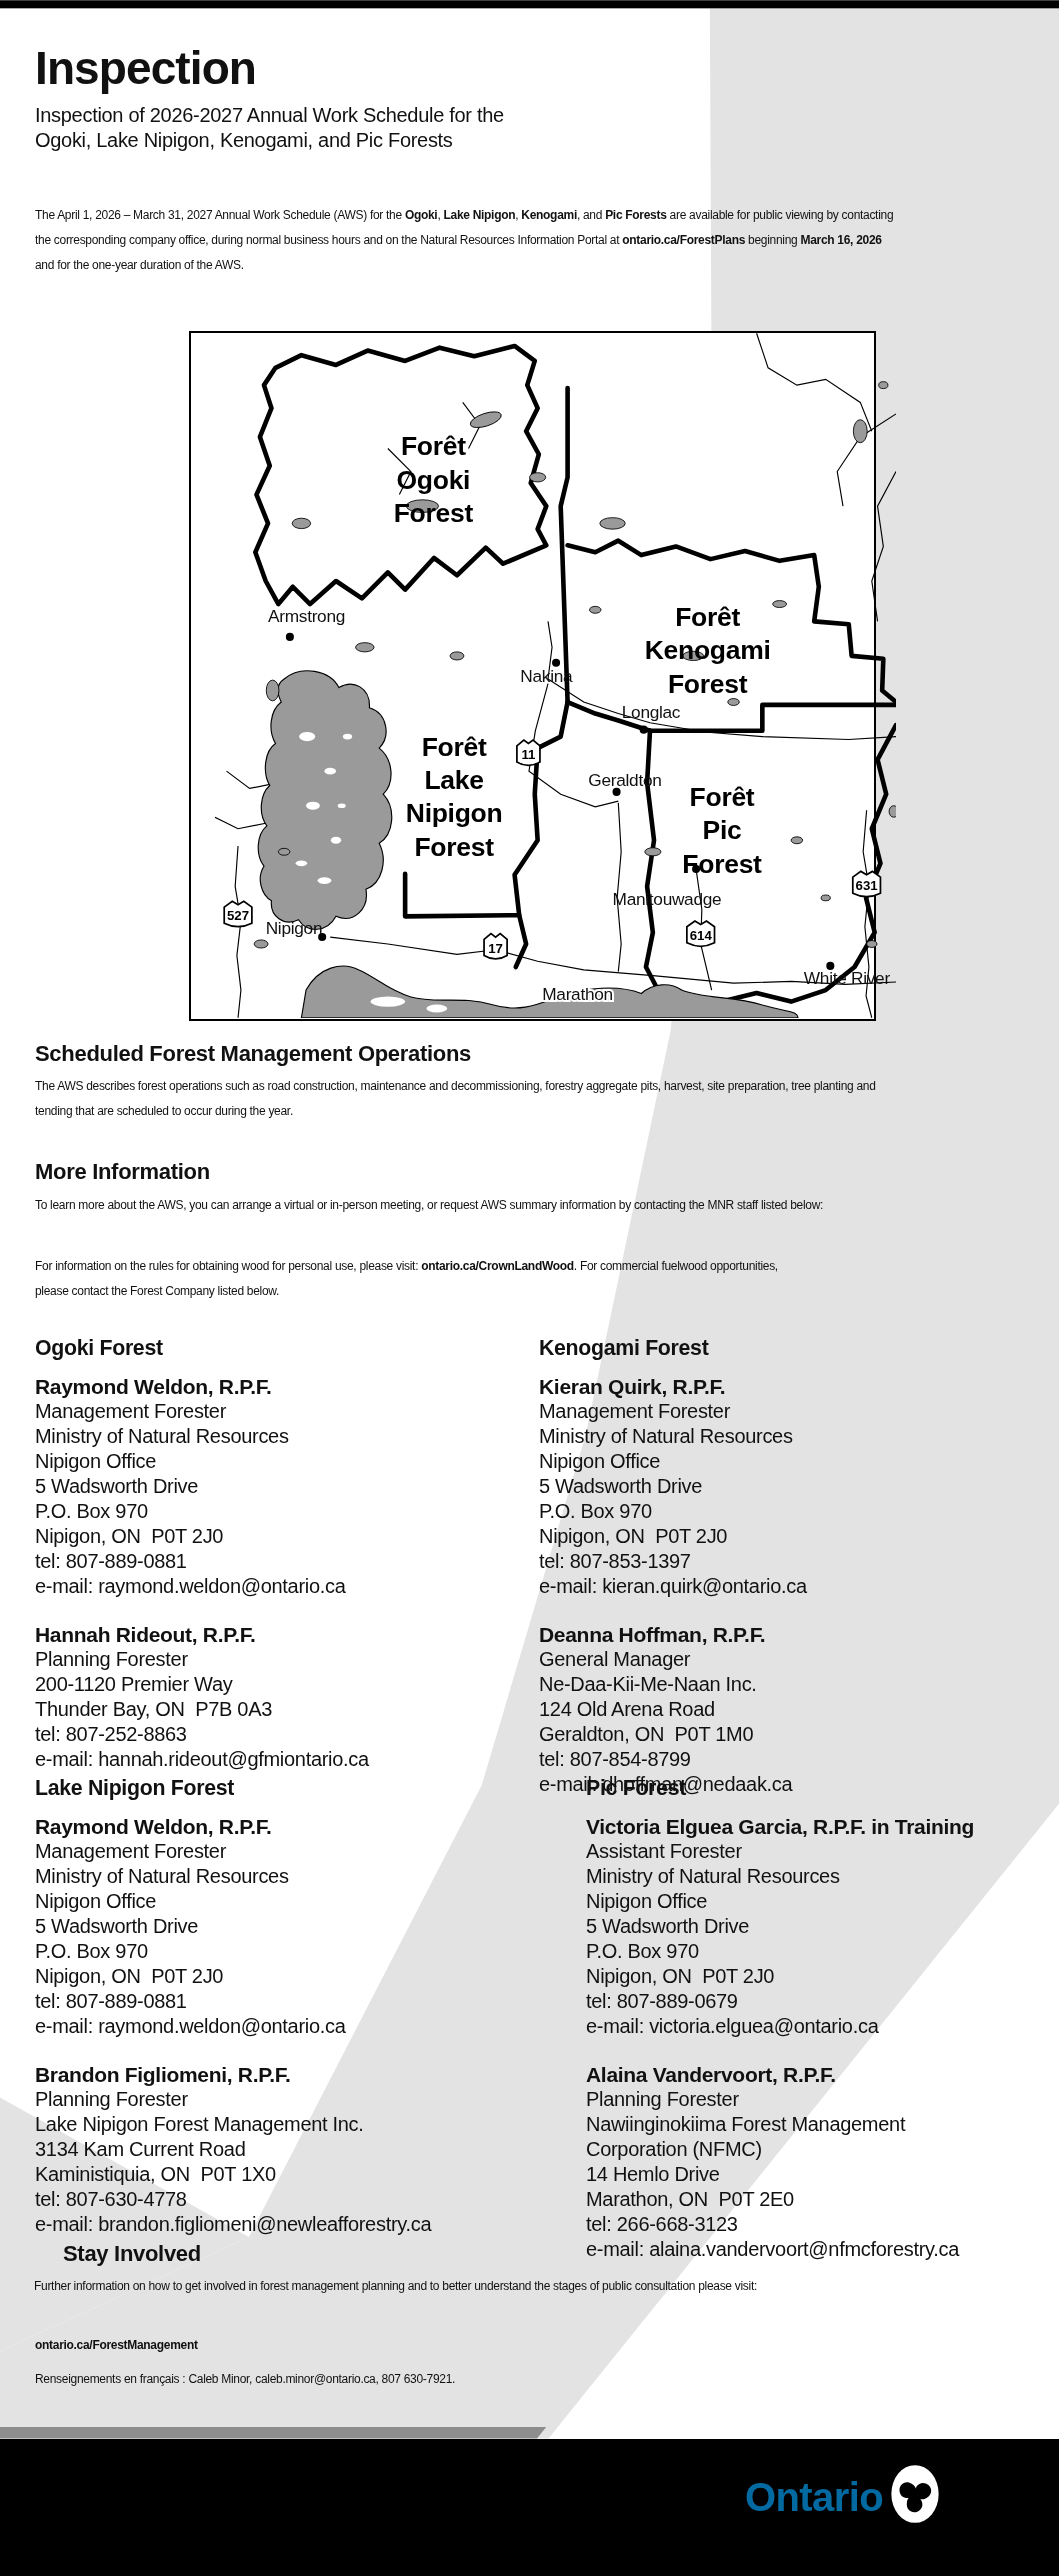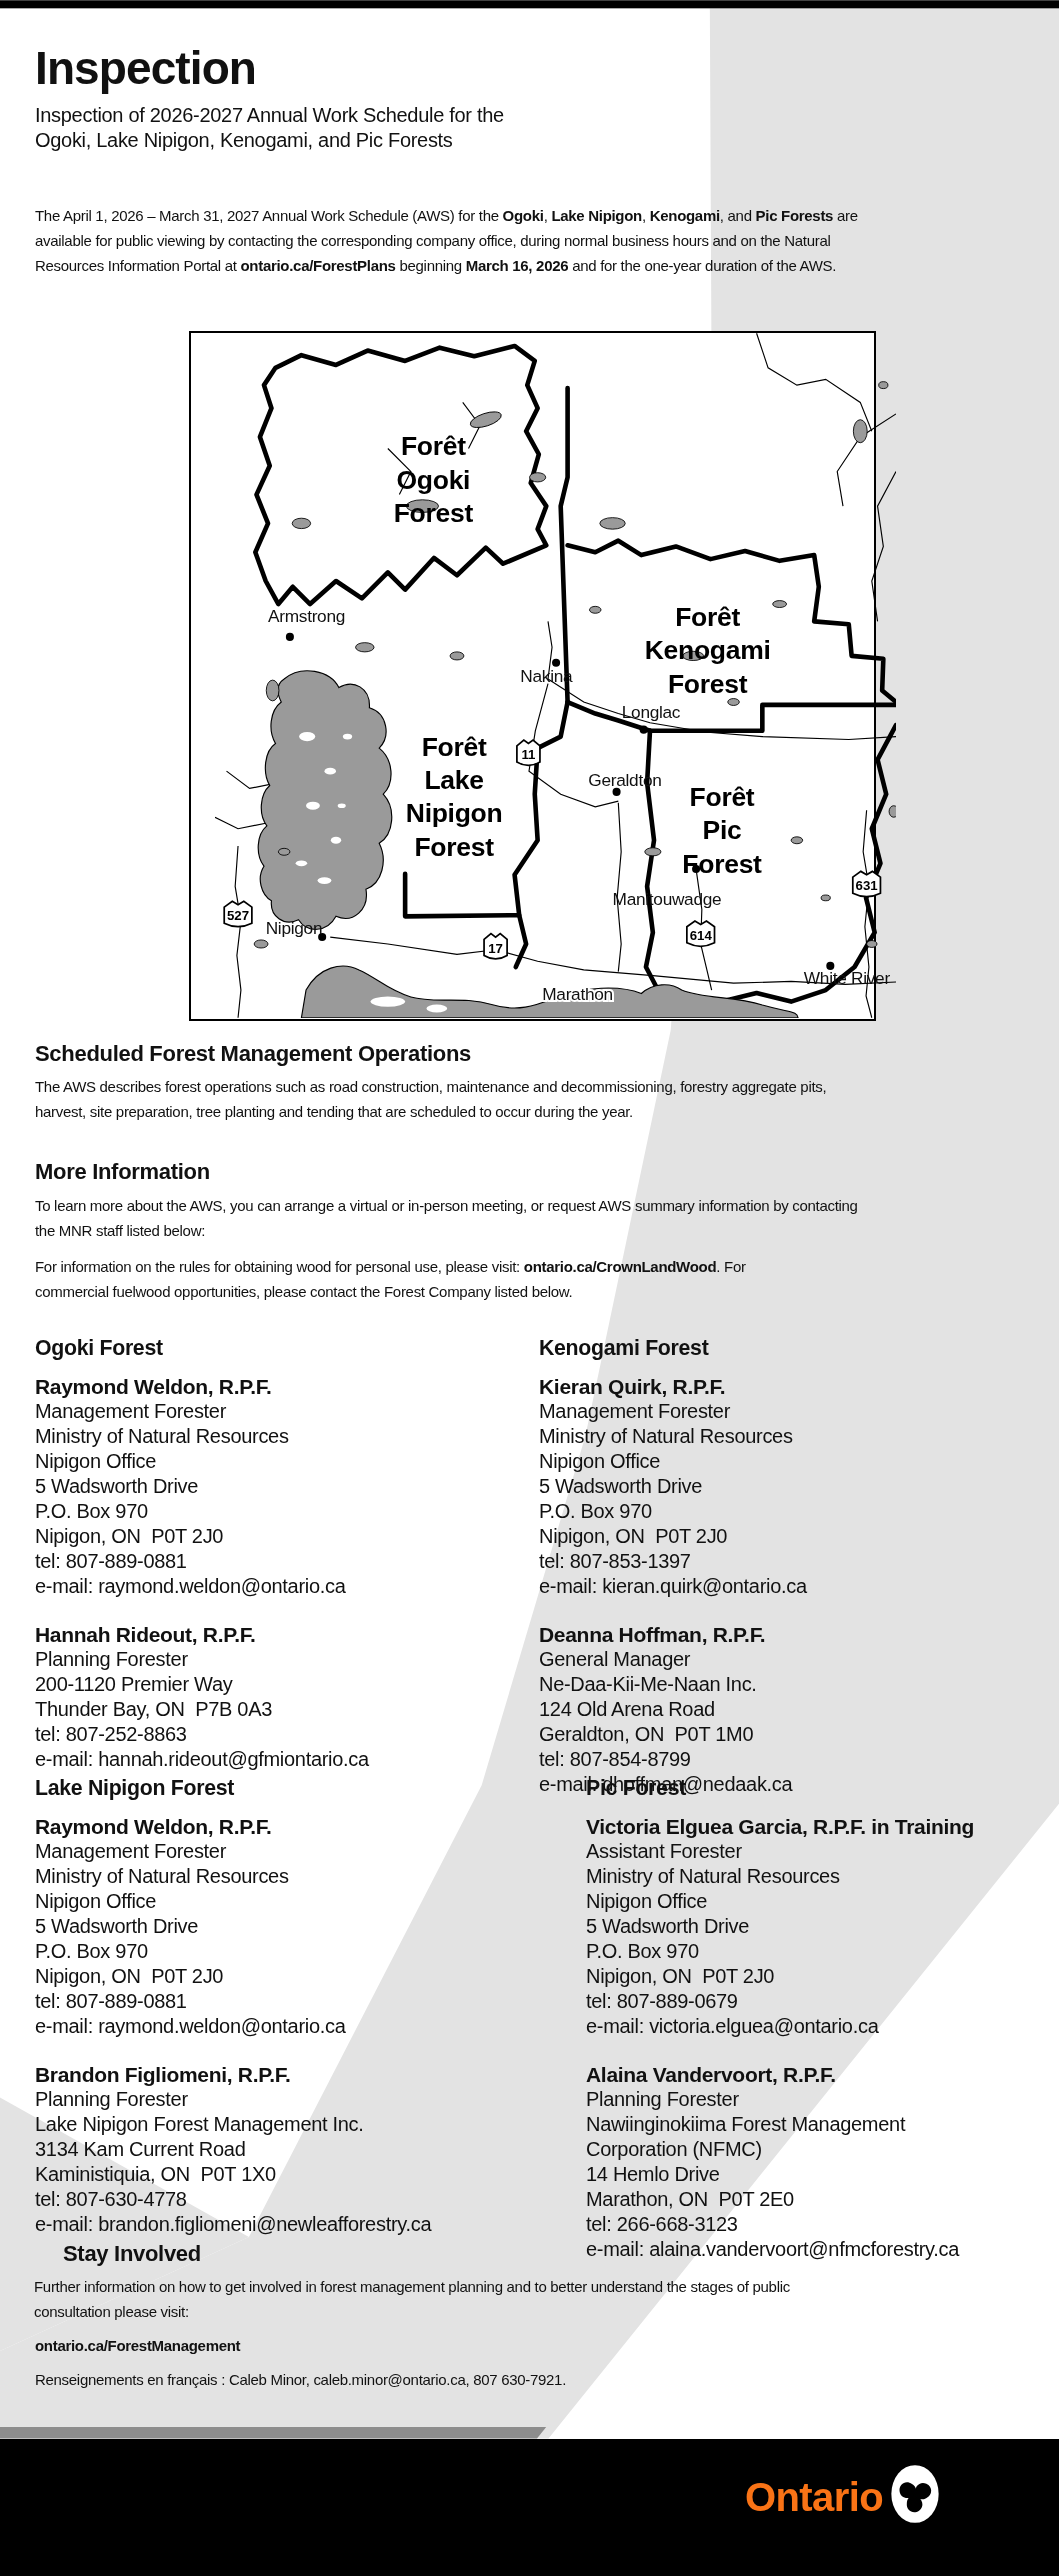--- a/index.html
+++ b/index.html
@@ -2,32 +2,32 @@
 <html style="font-size:9.2px"><head>
 <meta charset="utf-8">
 <style>
   html,body{margin:0;padding:0;background:#fff;}
   #page{position:relative;width:1059px;height:2576px;background:#fff;overflow:hidden;
         font-family:"Liberation Sans",sans-serif;color:#111;}
   #bg{position:absolute;left:0;top:0;z-index:0;}
   .layer{position:absolute;z-index:2;}
   .kicker{font-size:46px;font-weight:bold;letter-spacing:-0.9px;}
   .subtitle{font-size:31px;line-height:37px;letter-spacing:-0.5px;}
-  .p{font-size:15px;line-height:25px;letter-spacing:-0.3px;}
+  .p{font-size:12px;line-height:25px;letter-spacing:-0.3px;}
   .hsec{font-size:22px;font-weight:bold;letter-spacing:-0.3px;}
   .fhead{font-size:21.3px;font-weight:bold;letter-spacing:-0.3px;margin-bottom:12.7px;}
   .contact{margin-bottom:23px;}
   .cname{font-size:21px;font-weight:bold;line-height:25px;letter-spacing:-0.3px;}
   .cline{font-size:20px;line-height:25px;letter-spacing:-0.3px;white-space:pre-wrap;}
   .col{width:496px;}
   b{font-weight:bold;}
   #mapbox{position:absolute;left:189px;top:331px;width:687px;height:690px;background:#fff;
           border:2.9px solid #000;box-sizing:border-box;z-index:2;padding-left:24px;}
   #footerbar{position:absolute;left:0;top:2439px;width:1059px;height:137px;background:#000;z-index:3;}
-  .wordmark{position:absolute;right:176px;top:36px;color:#f97316;font-size:40px;font-weight:bold;letter-spacing:-0.6px;}
+  .wordmark{position:absolute;right:176px;top:36px;color:#0369a1;font-size:40px;font-weight:bold;letter-spacing:-0.6px;}
   .trillium-oval{position:absolute;right:119px;top:25px;}
   .mtown{font-size:30px;letter-spacing:-0.5px;fill:#111;}
   .mforest{font-size:46px;font-weight:bold;letter-spacing:-0.5px;fill:#000;text-anchor:middle;}
   .mhwy{font-size:23px;font-weight:bold;fill:#000;text-anchor:middle;}
   .halo{paint-order:stroke;stroke:#fff;stroke-width:7px;fill:#111;}
 </style>
 </head>
 <body>
 
 <div id="page">

